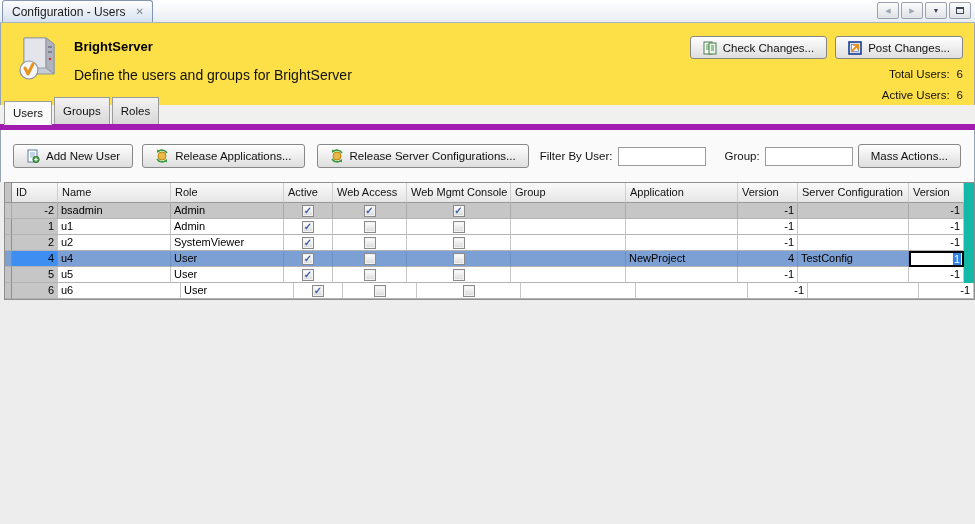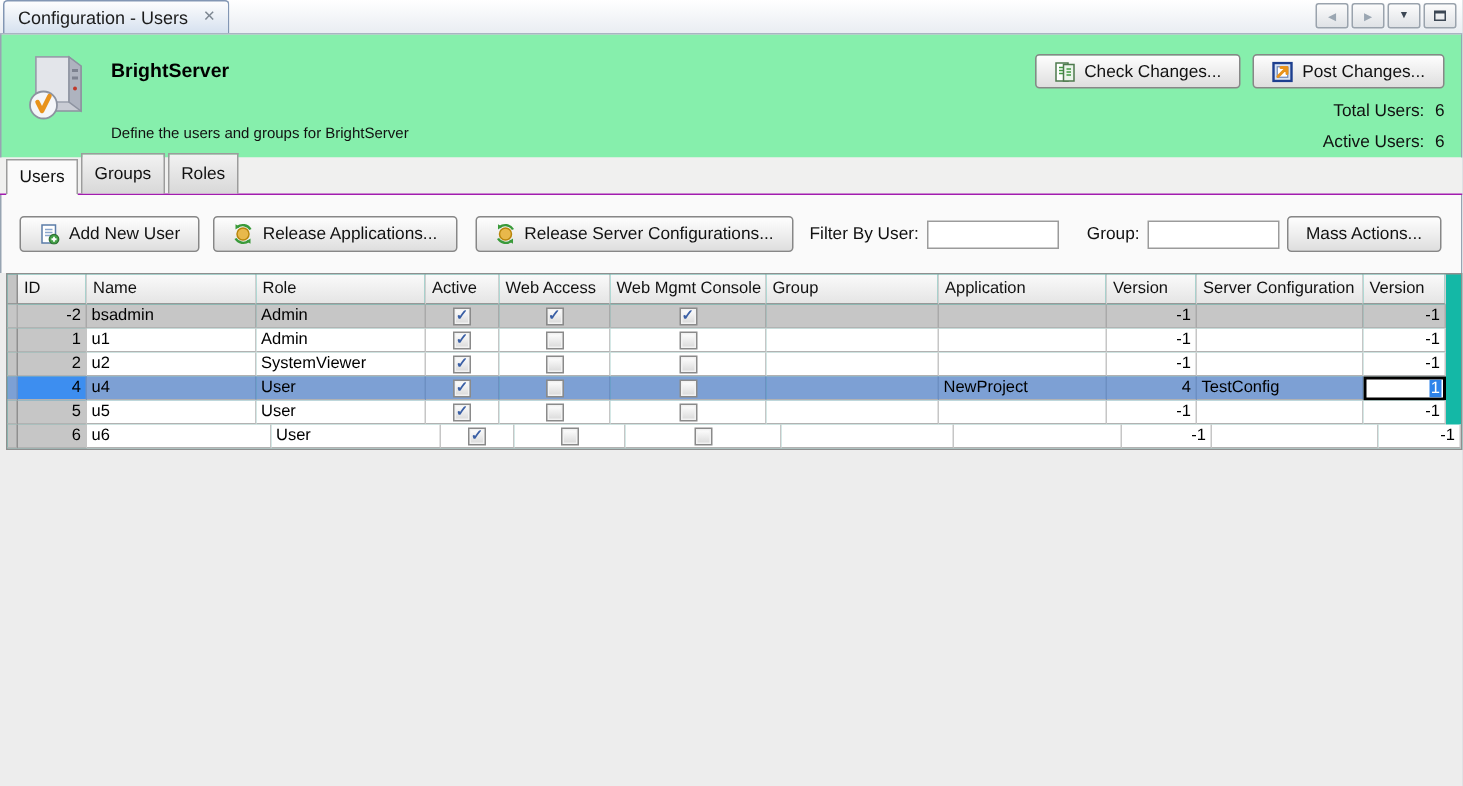--- a/index.html
+++ b/index.html
@@ -12,35 +12,35 @@
     background:linear-gradient(#fdfdfe,#d6e1ef); border:1px solid #8296b4; border-bottom:none; border-radius:3px 3px 0 0; }
   .view-tab-title { font-size:12px; color:#1c1c1c; }
   .tab-close { font-size:10px; color:#7d8792; line-height:10px; cursor:pointer; }
   .view-toolbar { position:absolute; right:4px; top:2px; display:flex; gap:2px; }
   .mini-btn { width:22px; height:17px; border:1px solid #9aa3ad; border-radius:2px; background:linear-gradient(#fcfcfc,#dfe2e6);
     display:flex; align-items:center; justify-content:center; font-size:7px; color:#9aa6b2; }
   .mini-btn.dark { color:#3c4754; }
   .maxi-glyph { width:8px; height:7px; border:1px solid #3c4754; border-top-width:2px; }
 
   
-  .header-band { height:82px; background:#86efac; display:flex; justify-content:space-between;gap:22px; }
+  .header-band { height:82px; background:#fde047; display:flex; justify-content:space-between;gap:22px; }
   .header-left { display:flex; padding:9px 0 0 16px; }
   .titles { margin-left:12px; padding-top:7px; }
   .app-title { font-size:13px; font-weight:bold; color:#000; }
-  .app-subtitle { margin-top:30px; font-size:10px; color:#111; }
+  .app-subtitle { margin-top:13px; font-size:14px; color:#111; }
   .header-right { display:flex; flex-direction:column; align-items:flex-end; padding:13px 12px 0 0; }
   .header-actions { display:flex; gap:8px; }
   .btn { display:inline-flex; align-items:center; gap:6px; height:23px; padding:0 12px; font-size:11.5px; color:#111;
     background:linear-gradient(#fefefe,#dedede); border:1px solid #878787; border-radius:3px; cursor:pointer; }
   .totals { margin-top:9px; text-align:right; font-size:11.5px; color:#111; }
   .total-line { margin-bottom:9px; }
   .total-line .val { display:inline-block; margin-left:7px; }
 
   
-  .inner-tabs { height:25px; background:#f0f0ef; padding-left:4px; display:flex; align-items:flex-end; border-bottom:1px solid #a21caf; position:relative; }
+  .inner-tabs { height:25px; background:#f0f0ef; padding-left:4px; display:flex; align-items:flex-end; border-bottom:6px solid #a21caf; position:relative; }
   .itab { height:27px; padding:0 8px; display:flex; align-items:center; font-size:11.5px; color:#111;
     background:linear-gradient(#f2f2f2,#d8d8d8); border:1px solid #9c9c9c; border-bottom:none; margin-right:2px; }
   .itab.active { background:#fafafa; height:24px; position:relative; z-index:2; margin-bottom:-1px; border-bottom:1px solid #fafafa; }
 
   
   .panel { flex:1; display:flex; flex-direction:column; background:#fafafa; }
   .toolbar-row { height:52px; display:flex; align-items:center; padding-left:13px; background:#fafafa; }
   .toolbar-row .btn { height:24px; }
   .lbl { font-size:11.5px; color:#111; }
   .txt-input { width:88px; height:19px; border:1px solid #9b9b9b; background:#fff; font-size:11px; padding:0 3px; }

